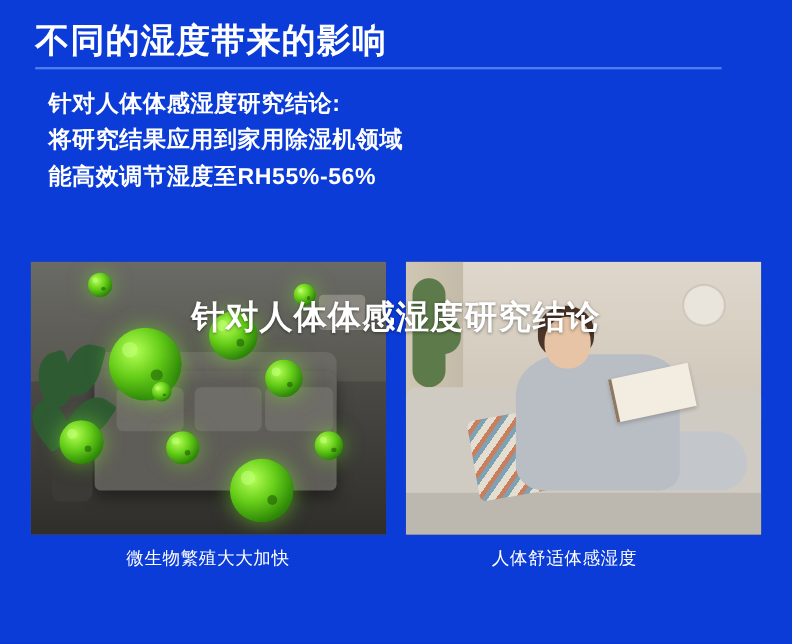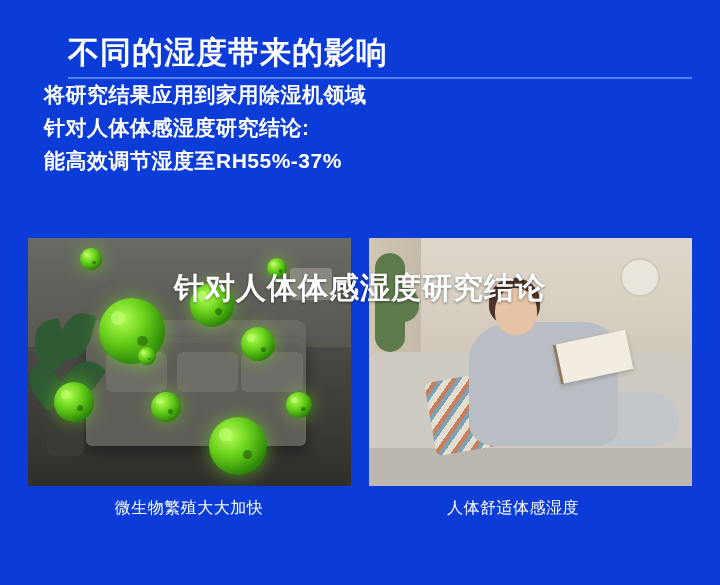--- a/index.html
+++ b/index.html
@@ -16,23 +16,23 @@
   .poster {
     position: relative;
     width: 720px;
     height: 585px;
     background: #0b3cd8;
     box-sizing: border-box;
   }
   
   .title-block {
     position: absolute;
-    left: 0; top: 16px;
+    left: 0; top: 0;
     width: 616px;
-    padding: 18px 0 0 68px;
+    padding: 18px 0 0 32px;
     box-sizing: border-box;
   }
   .main-title {
     color: #ffffff;
     font-size: 31px;
     font-weight: bold;
     letter-spacing: 1px;
     line-height: 1.2;
     margin: 0;
     padding: 0 0 6px 0;
@@ -344,23 +344,23 @@
 <body>
 
 <div class="poster">
 
   <div class="title-block">
     <div class="main-title">不同的湿度带来的影响</div>
     <div class="title-underline"></div>
   </div>
 
   <div class="body-text">
+    <span class="line">针对人体体感湿度研究结论:</span>
     <span class="line">将研究结果应用到家用除湿机领域</span>
-    <span class="line">针对人体体感湿度研究结论:</span>
-    <span class="line">能高效调节湿度至RH55%-37%</span>
+    <span class="line">能高效调节湿度至RH55%-56%</span>
   </div>
 
   <div class="images-row">
 
     <div class="photo photo-left">
       <div class="room">
         <div class="room-wall"></div>
         <div class="room-floor"></div>
         <div class="lamp-shade"></div>
         <div class="sofa-back"></div>

